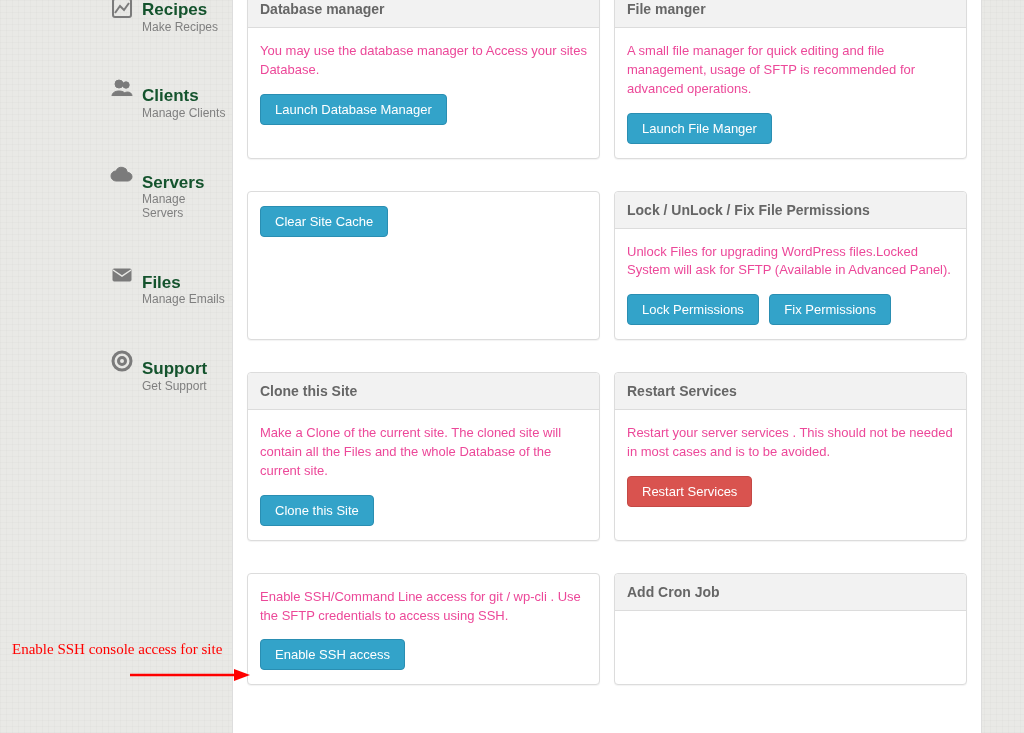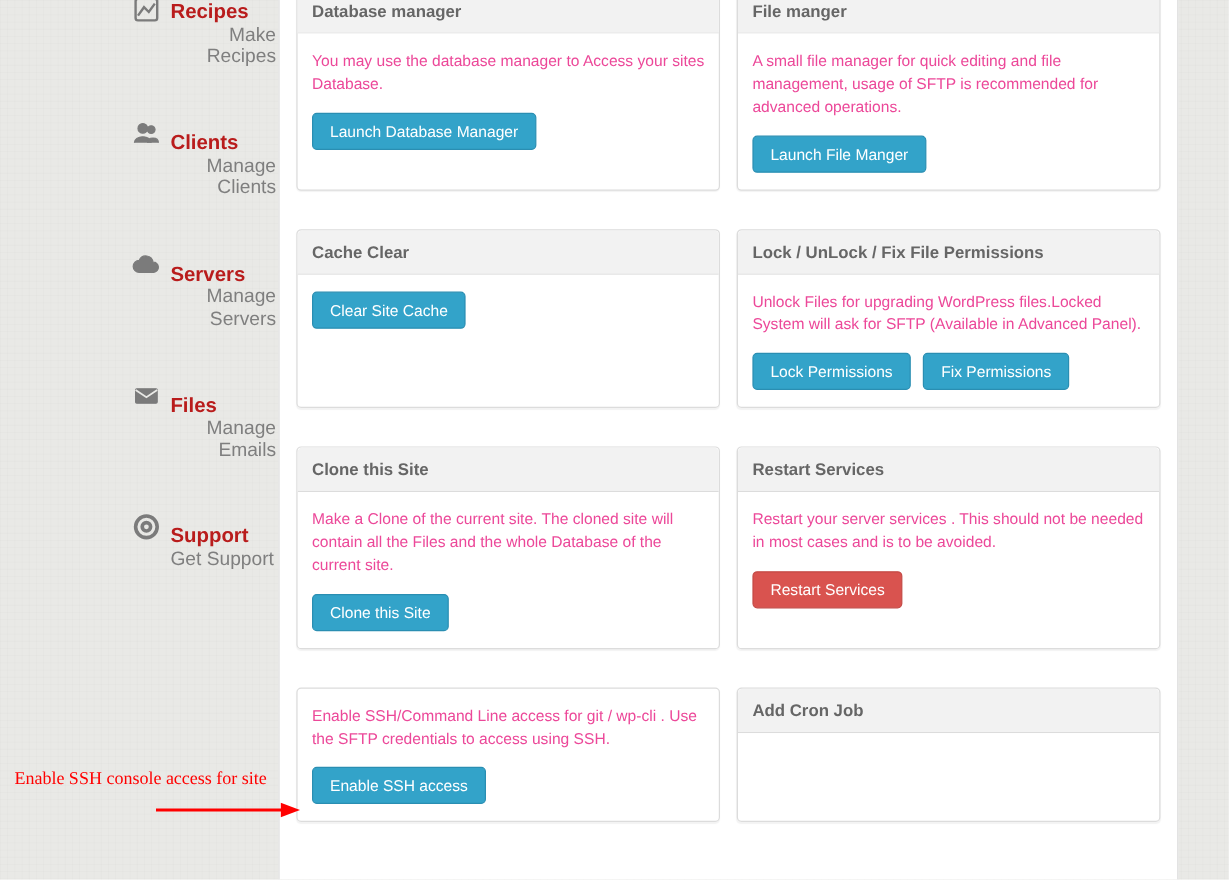--- a/index.html
+++ b/index.html
@@ -37,29 +37,28 @@
     width: 24px;
     height: 24px;
     fill: #7b7b7b;
     stroke: #7b7b7b;
   }
   .side-text {
     margin-left: 34px;
     line-height: 1.15;
   }
   .side-title {
-    color: #b91c1c;
+    color: #14532d;
     font-size: 17px;
     font-weight: 600;
   }
   .side-sub {
     color: #7f7f7f;
-    font-size: 16px;
+    font-size: 12px;
     margin-top: 1px;
-    text-align: right;
   }
 
   
   .main {
     position: absolute;
     left: 232px;
     top: 0;
     width: 750px;
     background: #fff;
     min-height: 733px;
@@ -217,21 +216,20 @@
       <div class="card-head">File manger</div>
       <div class="card-body">
         <p class="card-desc">A small file manager for quick editing and file management, usage of SFTP is recommended for advanced operations.</p>
         <div class="btn btn-primary">Launch File Manger</div>
       </div>
     </div>
   </div>
 
   <div class="cards-row">
     <div class="card">
-      <div class="card-head">Cache Clear</div>
       <div class="card-body">
         <div class="btn btn-primary">Clear Site Cache</div>
       </div>
     </div>
     <div class="card">
       <div class="card-head">Lock / UnLock / Fix File Permissions</div>
       <div class="card-body">
         <p class="card-desc">Unlock Files for upgrading WordPress files.Locked System will ask for SFTP (Available in Advanced Panel).</p>
         <div class="btn btn-primary">Lock Permissions</div>
         <div class="btn btn-primary">Fix Permissions</div>

